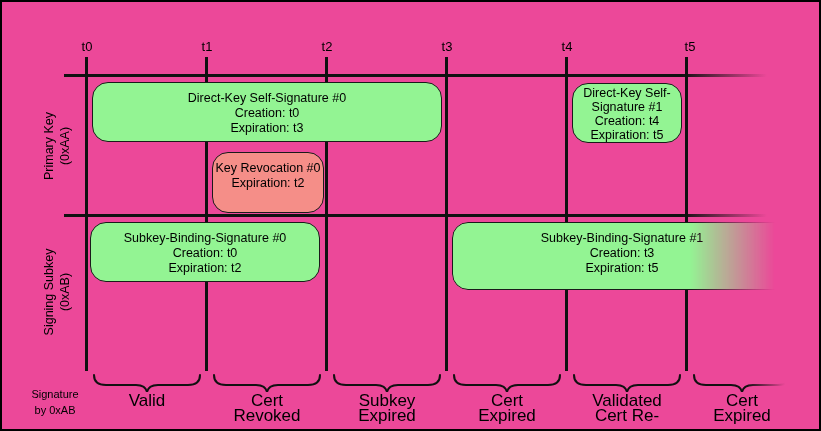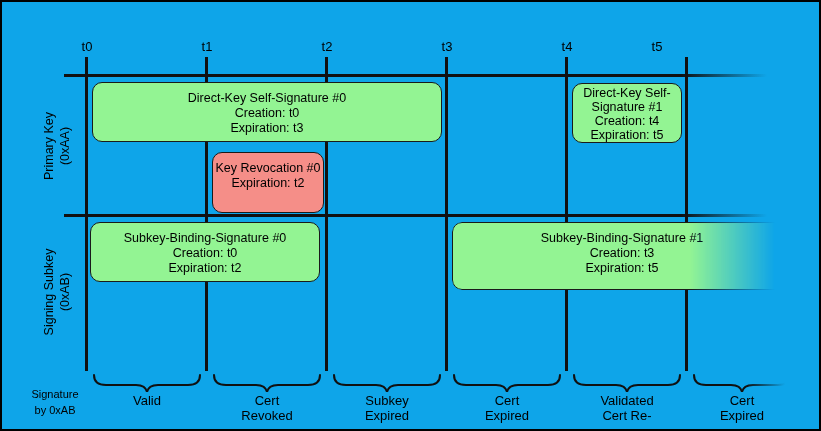--- a/index.html
+++ b/index.html
@@ -1,21 +1,21 @@
 <!DOCTYPE html>
 <html><head>
 <meta charset="utf-8">
 <style>
   html,body{margin:0;padding:0;background:#fff;}
   .canvas{
     position:relative;
     width:821px;height:431px;
     box-sizing:border-box;
     border:2px solid #000;
-    background:#0ea5e9;
+    background:#ec4899;
     font-family:"Liberation Sans","DejaVu Sans",sans-serif;
     color:#000;
     overflow:hidden;
   }
   .tick-label{
     position:absolute;top:37px;width:30px;height:16px;
     text-align:center;font-size:13px;line-height:16px;
   }
   .vline{
     position:absolute;top:55px;width:3px;height:314px;
@@ -28,54 +28,54 @@
   .row-label{
     position:absolute;
     transform:rotate(-90deg);
     text-align:center;font-size:12.5px;line-height:16px;
     white-space:nowrap;
   }
   .sig-box{
     position:absolute;
     box-sizing:border-box;
     border:1.5px solid #1a1a1a;
-    border-radius:10px;
+    border-radius:16px;
     text-align:center;
     font-size:12.5px;line-height:15px;
     padding-top:8px;
     z-index:3;
   }
   .sig-box.green{background:#93F493;}
   .sig-box.red{background:#F58E88;}
   .sig-box.four-line{line-height:14px;padding-top:2px;}
   .sig-box.fade-right{
     -webkit-mask-image:linear-gradient(to right,#000 70%,rgba(0,0,0,0) 95%);
             mask-image:linear-gradient(to right,#000 70%,rgba(0,0,0,0) 95%);
   }
   .brace{position:absolute;top:372px;height:18px;z-index:2;}
   .brace-label{
     position:absolute;top:391px;width:110px;
-    text-align:center;font-size:13px;line-height:15px;
+    text-align:center;font-size:17px;line-height:15px;
   }
   .axis-label{
     position:absolute;left:8px;top:384px;width:90px;
     text-align:center;font-size:11px;line-height:16px;
   }
 </style>
 </head>
 <body>
 
 <div class="canvas">
 
   <div class="tick-label" style="left:70px">t0</div>
   <div class="tick-label" style="left:190px">t1</div>
   <div class="tick-label" style="left:310px">t2</div>
   <div class="tick-label" style="left:430px">t3</div>
   <div class="tick-label" style="left:550px">t4</div>
-  <div class="tick-label" style="left:640px">t5</div>
+  <div class="tick-label" style="left:673px">t5</div>
 
   <div class="vline" style="left:83px"></div>
   <div class="vline" style="left:203px"></div>
   <div class="vline" style="left:323px"></div>
   <div class="vline" style="left:443px"></div>
   <div class="vline" style="left:563px"></div>
   <div class="vline" style="left:683px"></div>
 
   <div class="hline" style="top:72px"></div>
   <div class="hline" style="top:212px"></div>

